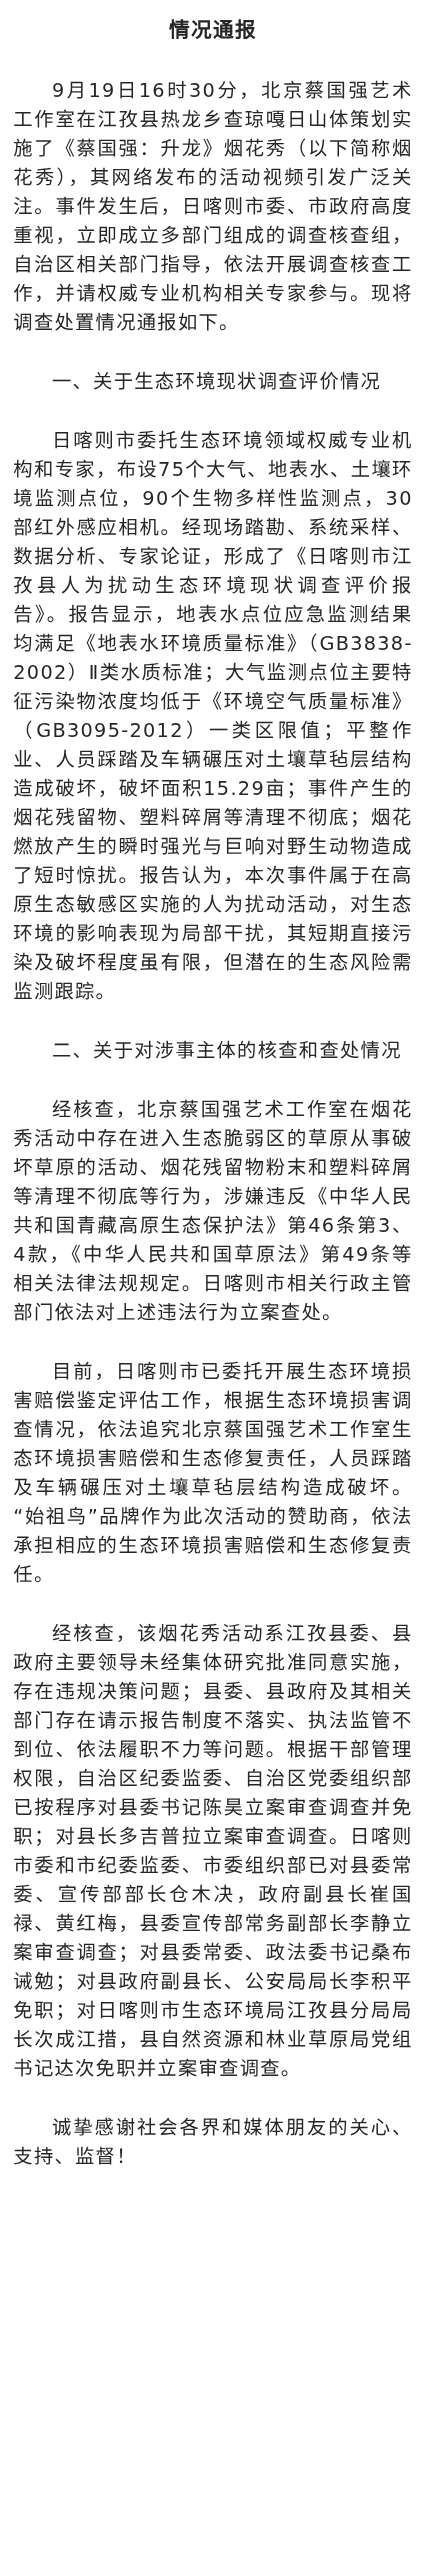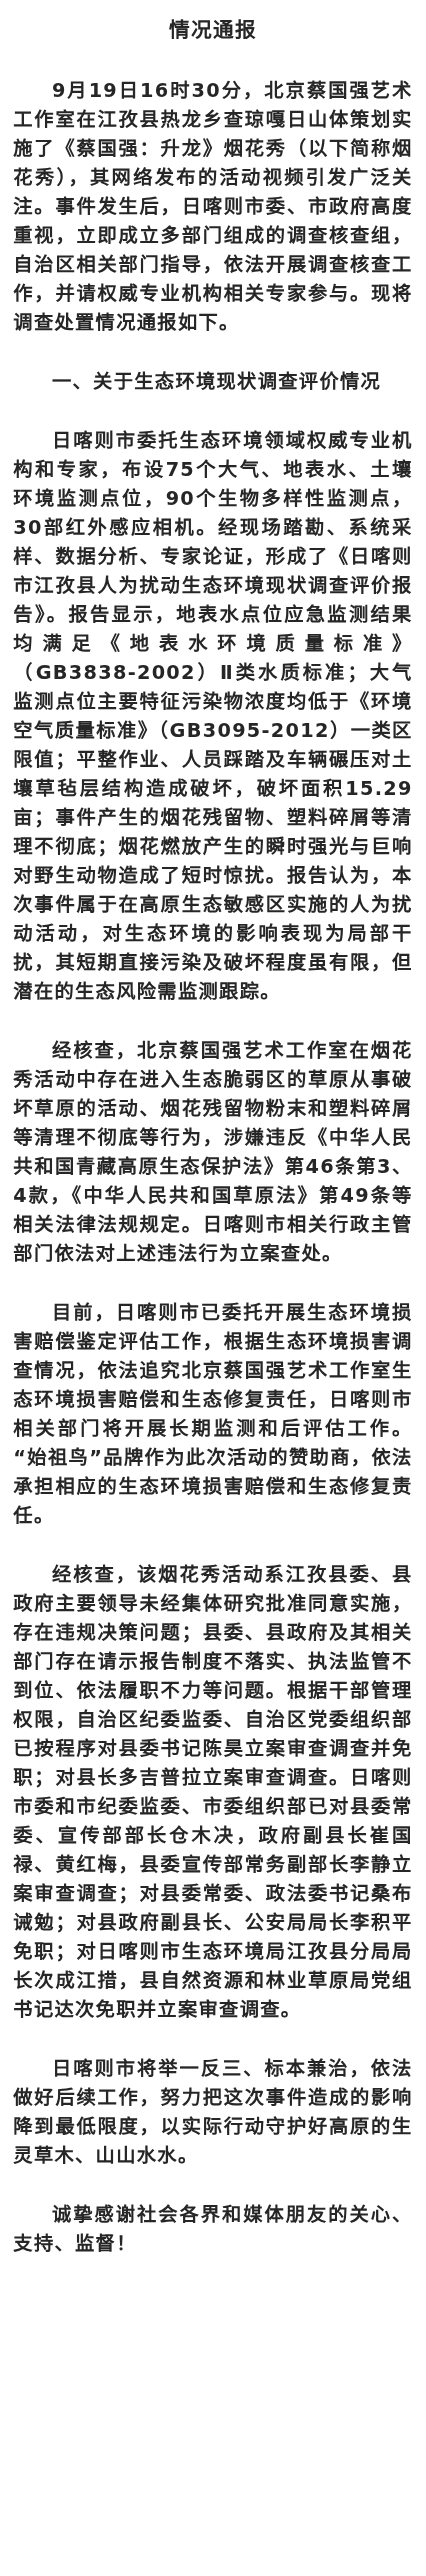--- a/index.html
+++ b/index.html
@@ -24,37 +24,36 @@
     margin: 5.3px 0 0 0;
     text-align: center;
     font-size: 20.7px;
     font-weight: bold;
     line-height: 31px;
   }
   .para, .heading {
     margin: 30px 0 0 0;
     text-indent: 2em;
     text-align: justify;
-    font-weight: bold;
   }
   .heading {
-    font-weight: bold;
+    font-weight: normal;
   }
 </style>
 </head>
 <body>
 
 <div class="page">
   <h1 class="doc-title">情况通报</h1>
 
   <div id="blocks">
       <p class="para">9月19日16时30分，北京蔡国强艺术工作室在江孜县热龙乡查琼嘎日山体策划实施了《蔡国强：升龙》烟花秀（以下简称烟花秀），其网络发布的活动视频引发广泛关注。事件发生后，日喀则市委、市政府高度重视，立即成立多部门组成的调查核查组，自治区相关部门指导，依法开展调查核查工作，并请权威专业机构相关专家参与。现将调查处置情况通报如下。</p>
       <p class="heading">一、关于生态环境现状调查评价情况</p>
       <p class="para">日喀则市委托生态环境领域权威专业机构和专家，布设75个大气、地表水、土壤环境监测点位，90个生物多样性监测点，30部红外感应相机。经现场踏勘、系统采样、数据分析、专家论证，形成了《日喀则市江孜县人为扰动生态环境现状调查评价报告》。报告显示，地表水点位应急监测结果均满足《地表水环境质量标准》（GB3838-2002）Ⅱ类水质标准；大气监测点位主要特征污染物浓度均低于《环境空气质量标准》（GB3095-2012）一类区限值；平整作业、人员踩踏及车辆碾压对土壤草毡层结构造成破坏，破坏面积15.29亩；事件产生的烟花残留物、塑料碎屑等清理不彻底；烟花燃放产生的瞬时强光与巨响对野生动物造成了短时惊扰。报告认为，本次事件属于在高原生态敏感区实施的人为扰动活动，对生态环境的影响表现为局部干扰，其短期直接污染及破坏程度虽有限，但潜在的生态风险需监测跟踪。</p>
+      <p class="heading">二、关于对涉事主体的核查和查处情况</p>
       <p class="para">经核查，北京蔡国强艺术工作室在烟花秀活动中存在进入生态脆弱区的草原从事破坏草原的活动、烟花残留物粉末和塑料碎屑等清理不彻底等行为，涉嫌违反《中华人民共和国青藏高原生态保护法》第46条第3、4款，《中华人民共和国草原法》第49条等相关法律法规规定。日喀则市相关行政主管部门依法对上述违法行为立案查处。</p>
-      <p class="para">目前，日喀则市已委托开展生态环境损害赔偿鉴定评估工作，根据生态环境损害调查情况，依法追究北京蔡国强艺术工作室生态环境损害赔偿和生态修复责任，日喀则市相关部门将开展长期监测和后评估工作。“始祖鸟”品牌作为此次活动的赞助商，依法承担相应的生态环境损害赔偿和生态修复责任。</p>
+      <p class="para">目前，日喀则市已委托开展生态环境损害赔偿鉴定评估工作，根据生态环境损害调查情况，依法追究北京蔡国强艺术工作室生态环境损害赔偿和生态修复责任，人员踩踏及车辆碾压对土壤草毡层结构造成破坏。“始祖鸟”品牌作为此次活动的赞助商，依法承担相应的生态环境损害赔偿和生态修复责任。</p>
       <p class="para">经核查，该烟花秀活动系江孜县委、县政府主要领导未经集体研究批准同意实施，存在违规决策问题；县委、县政府及其相关部门存在请示报告制度不落实、执法监管不到位、依法履职不力等问题。根据干部管理权限，自治区纪委监委、自治区党委组织部已按程序对县委书记陈昊立案审查调查并免职；对县长多吉普拉立案审查调查。日喀则市委和市纪委监委、市委组织部已对县委常委、宣传部部长仓木决，政府副县长崔国禄、黄红梅，县委宣传部常务副部长李静立案审查调查；对县委常委、政法委书记桑布诫勉；对县政府副县长、公安局局长李积平免职；对日喀则市生态环境局江孜县分局局长次成江措，县自然资源和林业草原局党组书记达次免职并立案审查调查。</p>
-      <p class="para">日喀则市将举一反三、标本兼治，依法做好后续工作，努力把这次事件造成的影响降到最低限度，以实际行动守护好高原的生灵草木、山山水水。</p>
       <p class="para">诚挚感谢社会各界和媒体朋友的关心、支持、监督！</p>
     </div>
 
 </div>
 
 
 </body></html>

